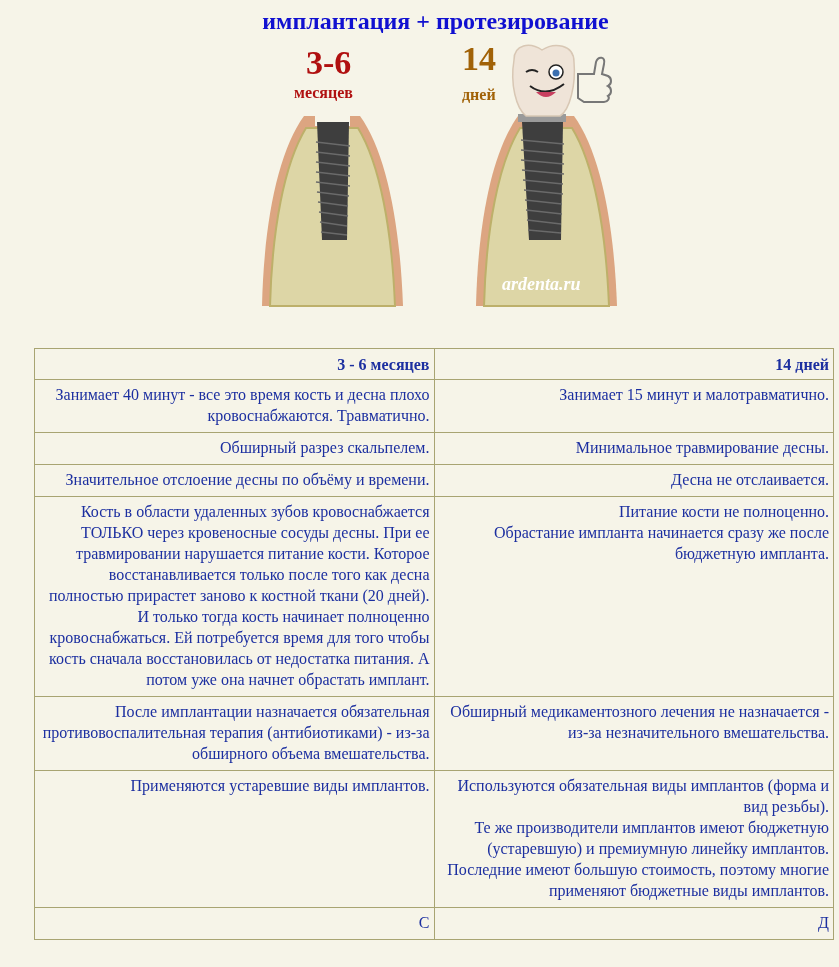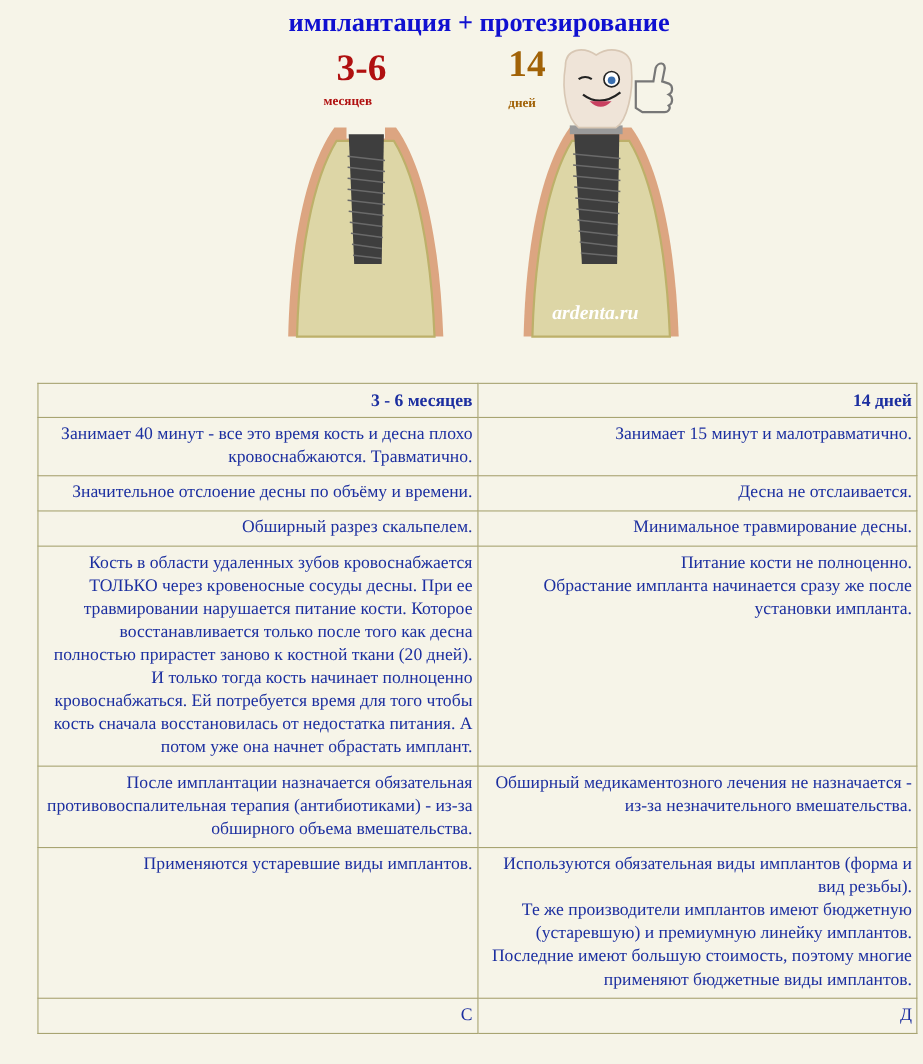--- a/index.html
+++ b/index.html
@@ -8,21 +8,21 @@
     background:#f6f4e8;
     font-family:"Liberation Serif","DejaVu Serif",serif;
     color:#1c2fa0;
     position:relative;
   }
   .page-title {
     position:absolute; left:0; width:871px; top:8px;
     text-align:center; font-weight:bold; font-size:24px; color:#1010d0;
   }
   .label-big { position:absolute; font-weight:bold; font-size:34px; }
-  .label-small { position:absolute; font-weight:bold; font-size:12px; }
+  .label-small { position:absolute; font-weight:bold; font-size:16px; }
   .red { color:#b01010; }
   .green { color:#a16207; }
   .illus { position:absolute; }
   table.compare {
     position:absolute; left:34px; top:348px; width:800px;
     border-collapse:collapse; font-size:16px; line-height:21px;
   }
   table.compare th, table.compare td {
     border:1px solid #a8a472; vertical-align:top; text-align:right;
     padding:4px 4px 6px 4px; color:#1c2fa0; width:50%;
@@ -104,41 +104,41 @@
     <tr>
       <td>
           <span class="brk">Занимает 40 минут - все это время кость и десна плохо кровоснабжаются. Травматично.</span>
         </td>
       <td>
           <span class="brk">Занимает 15 минут и малотравматично.</span>
         </td>
     </tr>
     <tr>
       <td>
+          <span class="brk">Обширный разрез скальпелем.</span>
+        </td>
+      <td>
+          <span class="brk">Минимальное травмирование десны.</span>
+        </td>
+    </tr>
+    <tr>
+      <td>
           <span class="brk">Значительное отслоение десны по объёму и времени.</span>
         </td>
       <td>
           <span class="brk">Десна не отслаивается.</span>
         </td>
     </tr>
     <tr>
       <td>
-          <span class="brk">Обширный разрез скальпелем.</span>
-        </td>
-      <td>
-          <span class="brk">Минимальное травмирование десны.</span>
-        </td>
-    </tr>
-    <tr>
-      <td>
           <span class="brk">Кость в области удаленных зубов кровоснабжается ТОЛЬКО через кровеносные сосуды десны. При ее травмировании нарушается питание кости. Которое восстанавливается только после того как десна полностью прирастет заново к костной ткани (20 дней). И только тогда кость начинает полноценно кровоснабжаться. Ей потребуется время для того чтобы кость сначала восстановилась от недостатка питания. А потом уже она начнет обрастать имплант.</span>
         </td>
       <td>
         <span class="brk">Питание кости не полноценно.</span>
-        <span class="brk">Обрастание импланта начинается сразу же после установки импланта.</span>
+        <span class="brk">Обрастание импланта начинается сразу же после бюджетную импланта.</span>
       </td>
     </tr>
     <tr>
       <td>
           <span class="brk">После имплантации назначается обязательная противовоспалительная терапия (антибиотиками) - из-за обширного объема вмешательства.</span>
         </td>
       <td>
           <span class="brk">Обширный медикаментозного лечения не назначается - из-за незначительного вмешательства.</span>
         </td>
     </tr>

